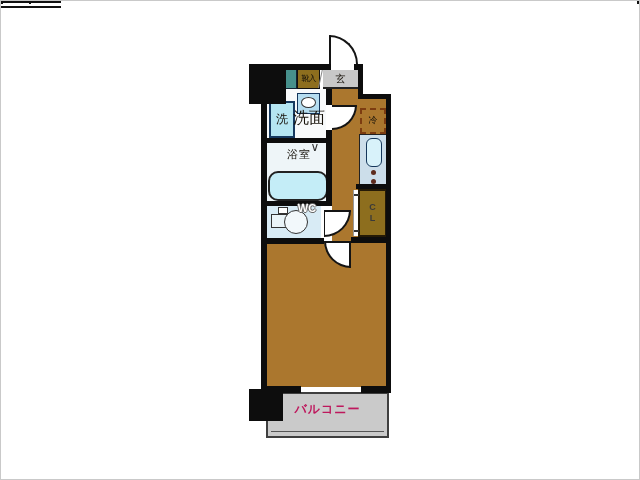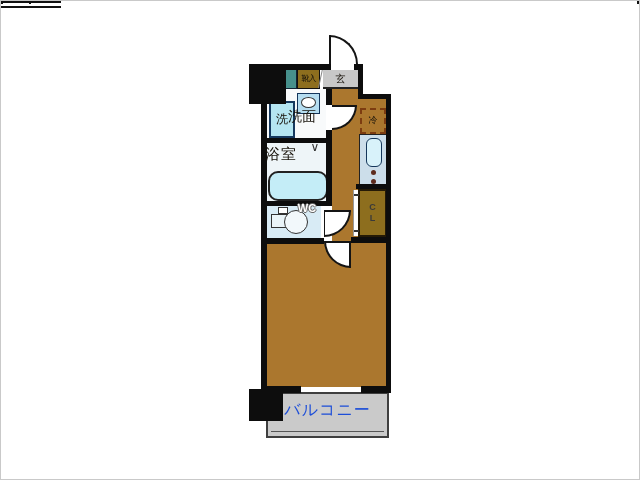--- a/index.html
+++ b/index.html
@@ -70,33 +70,33 @@
   #door-washroom{left:331px;top:104px;width:25px;height:25px;border-bottom-right-radius:100%;border-left:none;}
   #door-wc{left:323px;top:209px;width:27px;height:27px;border-bottom-right-radius:100%;border-left-width:1px;}
   #door-room{left:323px;top:240px;width:27px;height:27px;border-bottom-left-radius:100%;}
   
   #window{left:300px;top:385px;width:60px;height:7px;background:#fff;border-top:2px solid #111;border-bottom:2px solid #111;z-index:32;}
   .tick{position:absolute;top:0;width:2px;height:3px;background:#111;}
   #tick1{left:0;} #tick2{left:28px;} #tick3{right:0;}
   
   #lbl-genkan{left:322px;top:69px;width:35px;height:17px;font-size:10px;}
   #lbl-shoe{left:296px;top:69px;width:23px;height:18px;font-size:8px;letter-spacing:-1px;}
-  #lbl-washroom{left:284px;top:110px;width:34px;height:13px;font-size:14px;font-family:Liberation Mono, monospace;}
+  #lbl-washroom{left:291px;top:110px;width:34px;height:13px;font-size:16px;}
   #lbl-washer{left:268px;top:100px;width:26px;height:37px;font-size:12px;}
-  #lbl-bathroom{left:258px;top:146px;width:44px;height:14px;font-size:15px;letter-spacing:1px;}
+  #lbl-bathroom{left:276px;top:146px;width:44px;height:14px;font-size:11px;letter-spacing:1px;}
   #lbl-wc{left:291px;top:201px;width:30px;height:13px;font-size:11px;font-weight:bold;color:#fff;
           text-shadow:1px 0 #666,-1px 0 #666,0 1px #666,0 -1px #666;}
   #lbl-fridge{left:359px;top:107px;width:26px;height:26px;font-size:9px;}
   #lbl-closet{left:357px;top:195px;width:29px;height:34px;font-size:9px;font-weight:bold;color:#3a3a3a;
               flex-direction:column;line-height:11px;}
   #lbl-bath-marker{left:307px;top:140px;width:14px;height:14px;font-size:12px;color:#333;}
   #lbl-main{left:266px;top:277px;width:119px;height:52px;flex-direction:column;color:#1a1206;}
   #lbl-main-name{font-size:21px;letter-spacing:2px;}
   #lbl-main-size{font-size:20px;letter-spacing:0;}
-  #lbl-balcony{left:265px;top:399px;width:123px;height:20px;font-size:16px;color:#1d4ed8;letter-spacing:1px;z-index:50;}
+  #lbl-balcony{left:265px;top:399px;width:123px;height:20px;font-size:12px;color:#be185d;letter-spacing:1px;z-index:50;font-weight:bold;}
 </style>
 </head>
 <body>
 
 <div id="stage">
 
   <div class="floor" id="hall-floor"></div>
   <div class="floor" id="kitchen-strip-floor"></div>
   <div class="floor" id="main-room-floor"></div>
   <div class="floor" id="genkan-floor"></div>

